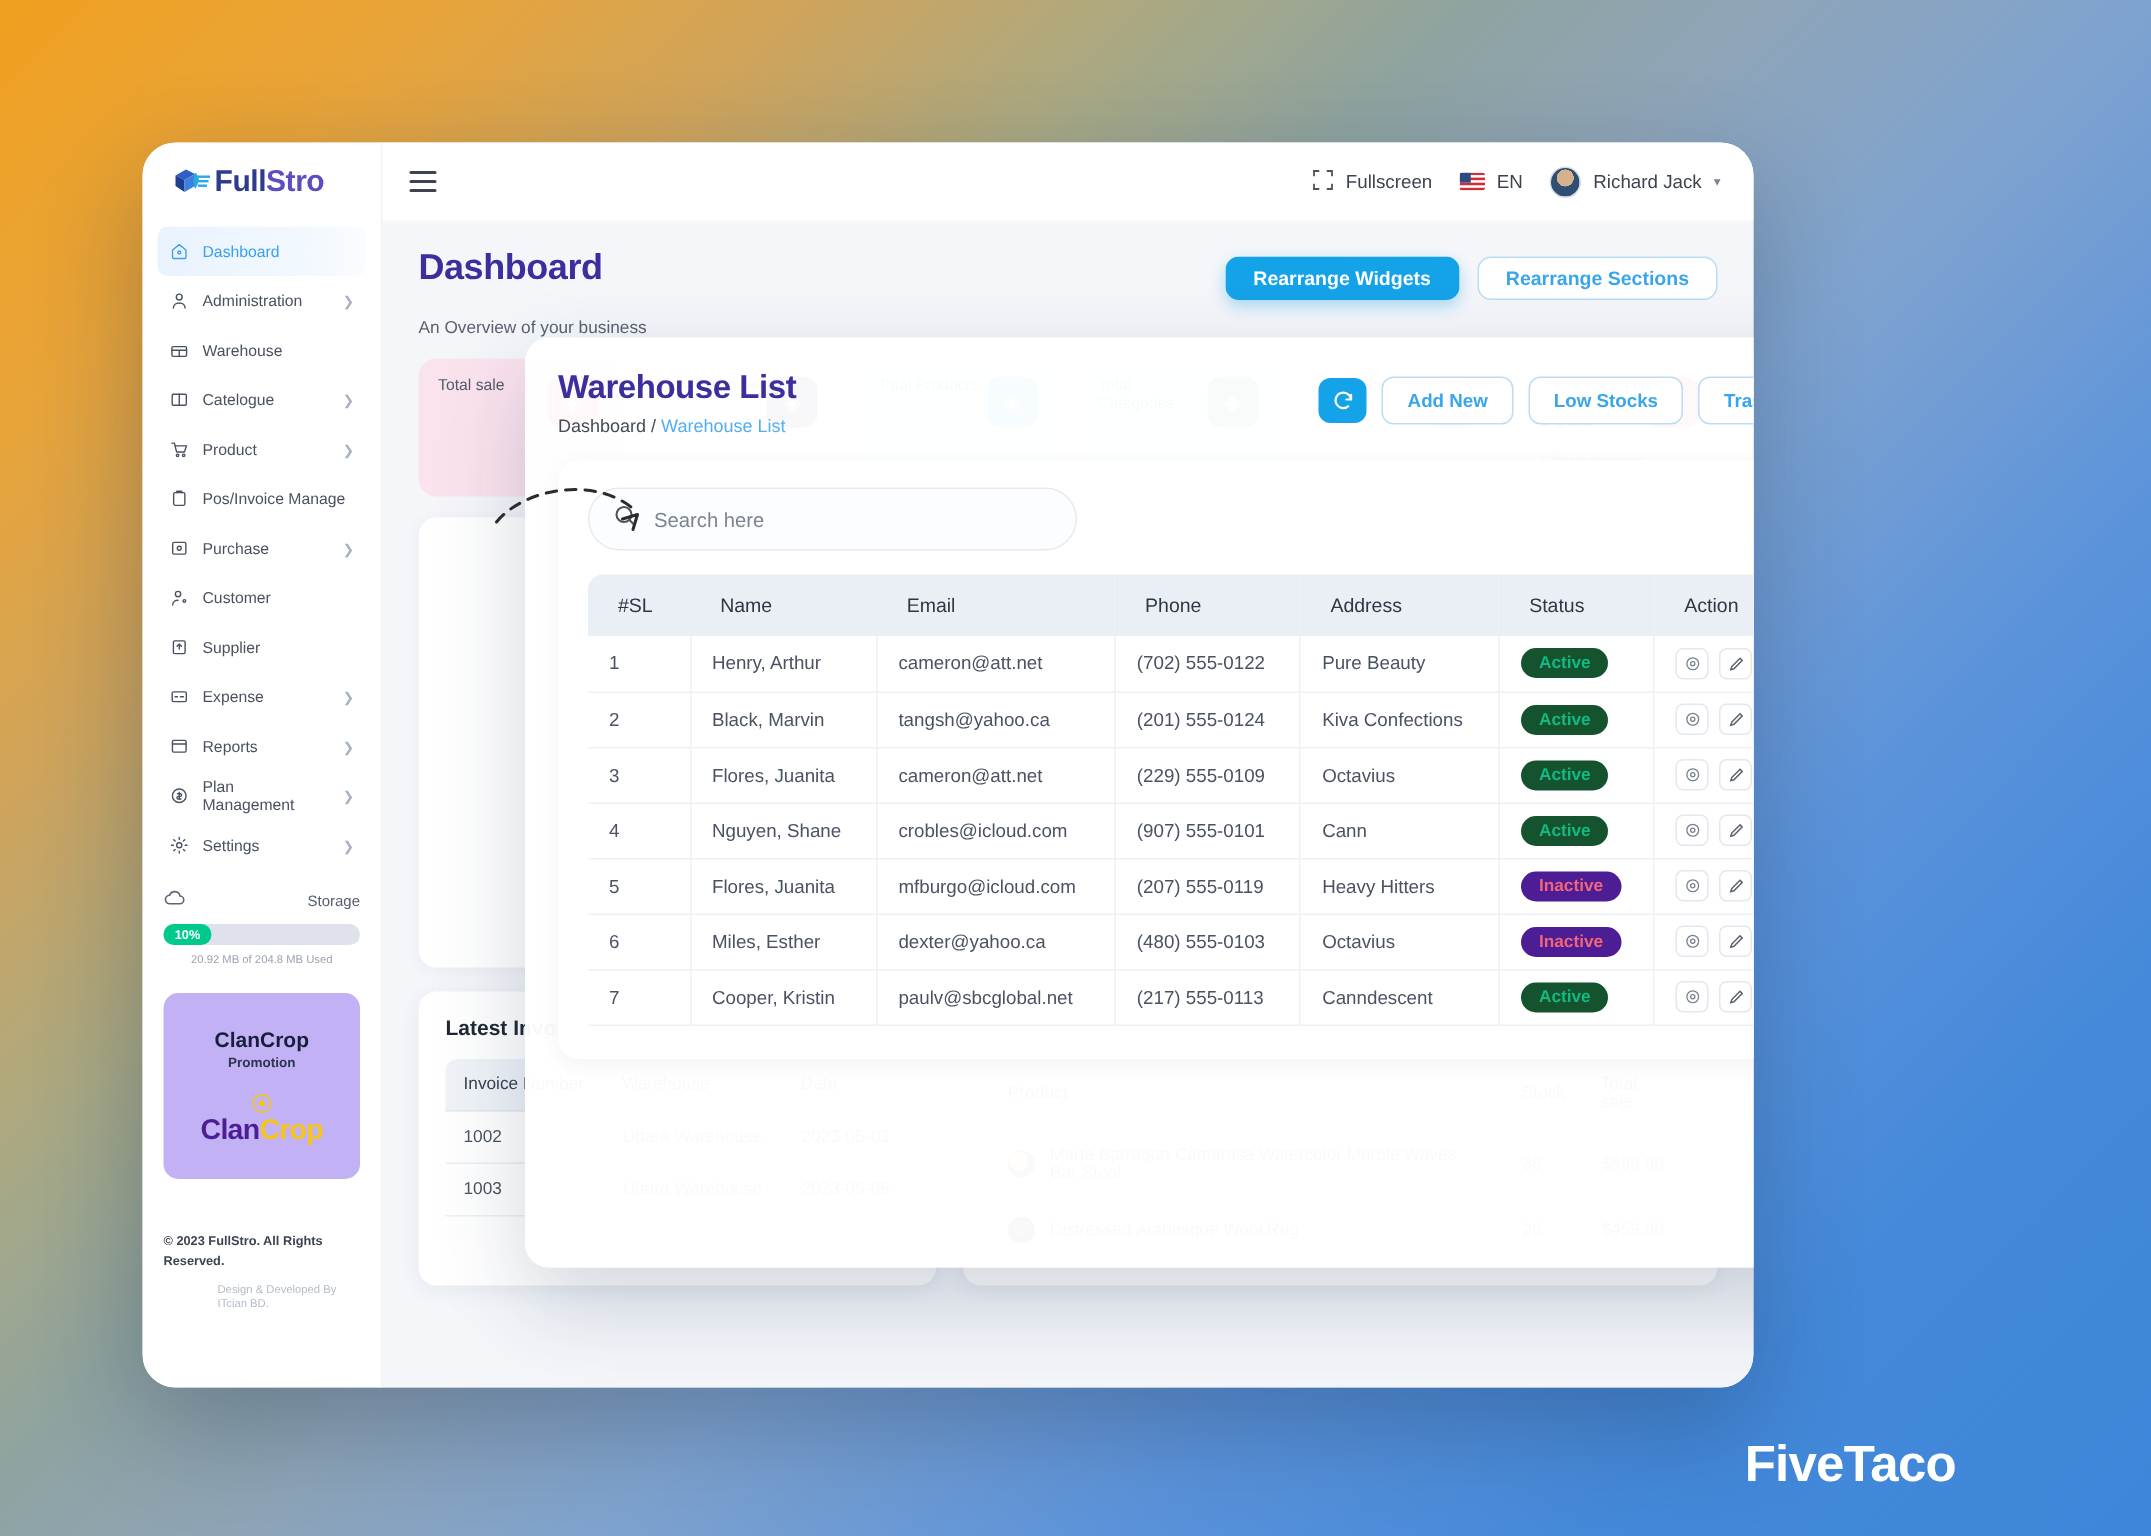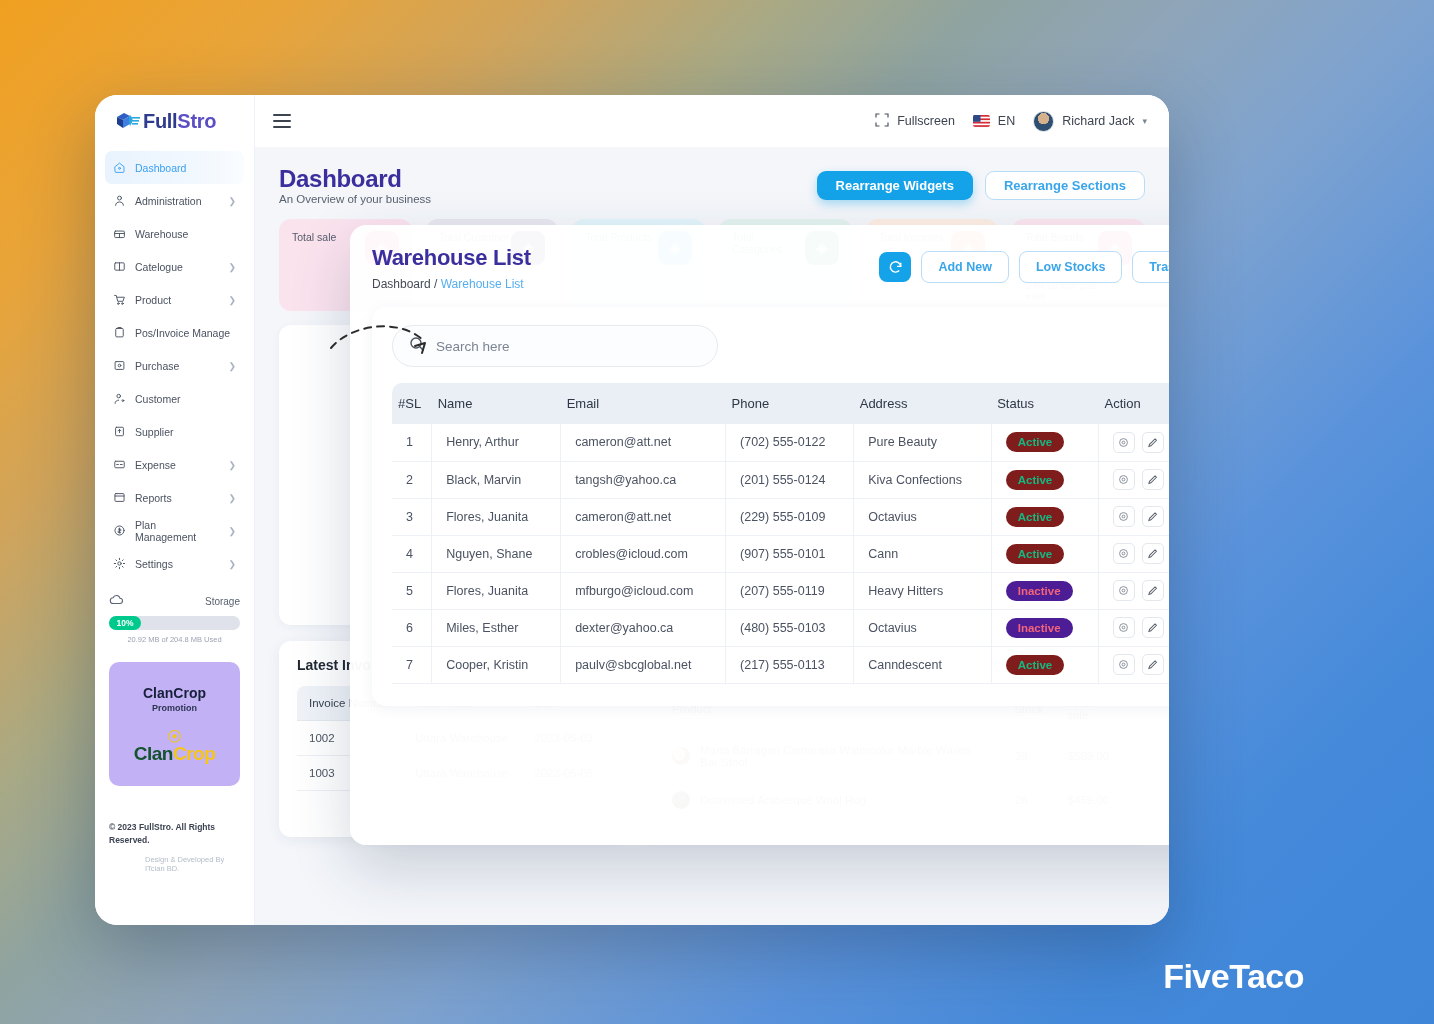--- a/index.html
+++ b/index.html
@@ -70,21 +70,21 @@
   .storage-note { margin-top: 5px; font-size: 7.5px; color: #9aa3b1; text-align: center; }
 
   .promo {
     margin: 18px 14px 0 14px; height: 124px; border-radius: 10px;
     background: #c3b1f5; display: flex; flex-direction: column;
     align-items: center; justify-content: center; gap: 2px;
   }
   .promo-title { font-size: 14px; font-weight: 700; color: #16203a; }
   .promo-sub { font-size: 9px; font-weight: 600; color: #2c3550; }
   .promo-brand { margin-top: 14px; text-align: center; line-height: 1; }
-  .promo-brand .pb1 { font-size: 19px; font-weight: 800; color: #14532d; letter-spacing:-.5px;}
+  .promo-brand .pb1 { font-size: 19px; font-weight: 800; color: #4c1d95; letter-spacing:-.5px;}
   .promo-brand .pb2 { font-size: 19px; font-weight: 800; color: #f5c518; letter-spacing:-.5px;}
   .promo-swoosh { font-size: 15px; color: #f5c518; line-height: 1; }
 
   .foot { position: absolute; left: 14px; right: 12px; bottom: 52px; }
   .foot-copy { font-size: 8.5px; color: #3c4451; font-weight: 700; line-height: 1.45; }
   .foot-dev { margin-top: 9px; font-size: 7.5px; color: #b4bcc8; margin-left: 36px; }
 
   
   .main { flex: 1; display: flex; flex-direction: column; position: relative; background:#f4f6fa; }
 
@@ -102,21 +102,21 @@
     background: radial-gradient(circle at 50% 35%, #d5b28c 0 36%, #2e4f72 37% 100%);
     border: 1px solid #d7dde6;
   }
   .caret { font-size: 9px; color: #7a8494; }
 
   
   .page { position: relative; flex: 1; overflow: hidden; }
 
   .page-head { display: flex; align-items: flex-start; padding: 18px 24px 0 24px; }
   .page-title { font-size: 24px; font-weight: 800; color: #3b2f9e; letter-spacing: -.3px; }
-  .page-sub { margin-top: 0; font-size: 11.5px; color: #5a6270; }
+  .page-sub { margin-top: 20px; font-size: 11.5px; color: #5a6270; }
   .page-head-btns { margin-left: auto; display: flex; gap: 12px; padding-top: 6px; }
   .btn {
     border-radius: 9px; font-size: 13px; font-weight: 600;
     padding: 6px 18px; cursor: pointer; border: 1px solid transparent;
   }
   .btn-primary { background: #14a2e8; color: #fff; box-shadow: 0 4px 10px rgba(20,162,232,.35); }
   .btn-outline { background: #fff; color: #3aa6ea; border-color: #b9ddf6; }
 
   .stats { display: flex; gap: 14px; padding: 14px 24px 0 24px; }
   .stat {
@@ -205,36 +205,36 @@
   }
   .search input {
     border: none; outline: none; background: transparent; font-size: 13.5px;
     color: #3a424f; width: 100%; font-family: inherit;
   }
   .search input::placeholder { color: #7c8494; }
 
   table.wt { width: 100%; border-collapse: collapse; margin-top: 16px; }
   table.wt th {
     background: #eaeff6; font-size: 13px; color: #2f3744; font-weight: 500;
-    text-align: left; padding: 13px 6px;
+    text-align: left; padding: 13px 20px;
   }
   table.wt th:first-child { border-top-left-radius: 10px; }
   table.wt th:last-child { border-top-right-radius: 10px; }
   table.wt td {
     font-size: 12.5px; color: #4b5musical; padding: 0 14px; height: 37px;
     color: #4b5362;
     border-bottom: 1px solid #edf0f5; border-right: 1px solid #edf0f5;
   }
   table.wt tbody tr:last-child td { border-bottom: 1px solid #edf0f5; }
   table.wt td:last-child { border-right: none; }
   .badge {
     display: inline-block; padding: 4px 12px; border-radius: 12px;
     font-size: 11.5px; font-weight: 600;
   }
-  .badge.active { background: #7f1d1d; color: #12b981; }
+  .badge.active { background: #14532d; color: #12b981; }
   .badge.inactive { background: #4c1d95; color: #f2647a; }
   .acts { display: flex; gap: 7px; }
   .act {
     width: 22px; height: 21px; border: 1px solid #e3e7ee; border-radius: 5px;
     display: flex; align-items: center; justify-content: center; cursor: pointer;
     background: #fff;
   }
 
   
   .arrow-svg { position: absolute; left: 232px; top: 215px; z-index: 25; pointer-events: none; }

